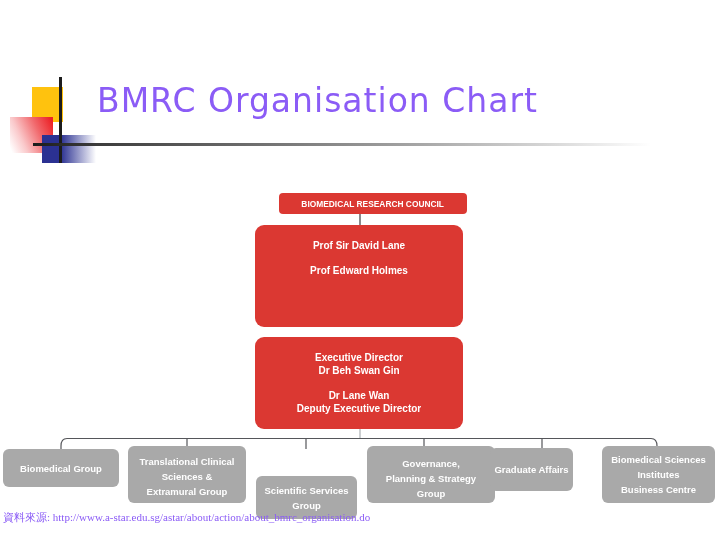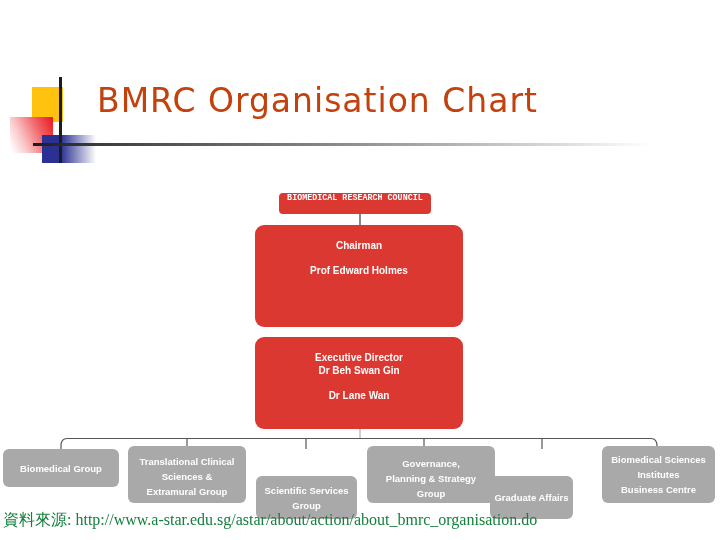--- a/index.html
+++ b/index.html
@@ -15,51 +15,51 @@
     background:linear-gradient(245deg,#EC2227 5%,#F1686C 35%,#FAC9CB 70%,#ffffff 96%);}
   .deco-blue{left:42px;top:135px;width:54px;height:28px;z-index:3;
     background:linear-gradient(to right,#2B3192 0%,#2B3192 35%,rgba(43,49,146,0) 100%);}
   .deco-vline{left:59px;top:77px;width:3px;height:86px;background:#1c1c1c;z-index:4;}
   .title-rule{left:33px;top:143px;width:637px;height:3px;z-index:4;
     background:linear-gradient(to right,#1c1c1c 0%,#3c3c3c 10%,#6f6f6f 35%,#a5a5a5 60%,#d9d9d9 82%,rgba(255,255,255,0) 97%);}
   
   .slide-title{
     position:absolute;left:97px;top:81px;z-index:5;
     font-family:"DejaVu Sans","Liberation Sans",sans-serif;
-    font-size:33px;letter-spacing:1px;color:#c2410c;white-space:nowrap;
+    font-size:33px;letter-spacing:1px;color:#8b5cf6;white-space:nowrap;
   }
   
   .box{position:absolute;box-sizing:border-box;color:#ffffff;text-align:center;}
   .red{background:#DB3832;}
   .gray{background:#A9A9A9;}
   .root-box{
-    left:279px;top:193px;width:152px;height:21px;border-radius:4px;
-    display:flex;align-items:flex-start;justify-content:center;font-family:Liberation Mono, monospace;
+    left:279px;top:193px;width:188px;height:21px;border-radius:4px;
+    display:flex;align-items:center;justify-content:center;
   }
   .root-label{font-weight:bold;font-size:9px;transform:scaleX(.93);white-space:nowrap;}
   .lead-box{left:255px;width:208px;border-radius:9px;padding-top:14px;}
   .chairman-box{top:225px;height:102px;}
   .exec-box{top:337px;height:92px;}
   .ln{font-weight:bold;font-size:10px;line-height:13px;}
   .ln-spacer{height:12px;}
   .ln-note{font-weight:normal;font-size:9px;line-height:12px;}
   .group-box{border-radius:6px;font-weight:bold;font-size:9.5px;line-height:15px;white-space:pre-line;}
   .group-mid{display:flex;align-items:center;justify-content:center;}
   .g0{left:3px;  top:449px;width:116px;height:38px;}
   .g1{left:128px;top:446px;width:118px;height:57px;padding-top:8px;box-sizing:border-box;}
   .g2{left:256px;top:476px;width:101px;height:43px;}
   .g3{left:367px;top:446px;width:128px;height:57px;padding-top:10px;box-sizing:border-box;}
-  .g4{left:490px;top:448px;width:83px;height:43px;margin-top:28px;}
+  .g4{left:490px;top:448px;width:83px;height:43px;}
   .g5{left:602px;top:446px;width:113px;height:57px;padding-top:6px;box-sizing:border-box;}
   
   .connectors{position:absolute;left:0;top:0;width:720px;height:540px;z-index:0;}
   
   .footer{
-    position:absolute;left:3px;top:510px;z-index:5;color:#15803d;
-    font-family:"Liberation Serif","DejaVu Serif",serif;font-size:16px;white-space:nowrap;text-align:center;
+    position:absolute;left:3px;top:510px;z-index:5;color:#8b5cf6;
+    font-family:"Liberation Serif","DejaVu Serif",serif;font-size:11px;white-space:nowrap;text-align:center;
   }
 </style>
 </head>
 <body>
 
 <div class="deco deco-yellow"></div>
 <div class="deco deco-red"></div>
 <div class="deco deco-blue"></div>
 <div class="deco deco-vline"></div>
 <div class="deco title-rule"></div>
@@ -71,30 +71,31 @@
   <path d="M360 429 V438" stroke="#9aa0a4" stroke-width="1" fill="none"></path>
   <path d="M61 449 V446 Q61 438.5 67 438.5 H651 Q657 438.5 657 446 V449
            M187 438.5 V449 M306 438.5 V449 M424 438.5 V449 M542 438.5 V449" stroke="#55565A" stroke-width="1.2" fill="none"></path>
 </svg>
 
 <div class="box red root-box">
   <span class="root-label">BIOMEDICAL RESEARCH COUNCIL</span>
 </div>
 
 <div class="box red lead-box chairman-box">
-  <div class="ln">Chairman</div>
+  <div class="ln">Prof Sir David Lane</div>
   <div class="ln-spacer"></div>
   <div class="ln">Prof Edward Holmes</div>
 </div>
 
 <div class="box red lead-box exec-box">
   <div class="ln">Executive Director</div>
   <div class="ln">Dr Beh Swan Gin</div>
   <div class="ln-spacer"></div>
   <div class="ln">Dr Lane Wan</div>
+  <div class="ln">Deputy Executive Director</div>
 </div>
 
 <div class="box gray group-box group-mid g0">Biomedical Group</div>
 <div class="box gray group-box g1">Translational Clinical
 Sciences &amp;
 Extramural Group</div>
 <div class="box gray group-box group-mid g2">Scientific Services
 Group</div>
 <div class="box gray group-box g3">Governance,
 Planning &amp; Strategy

